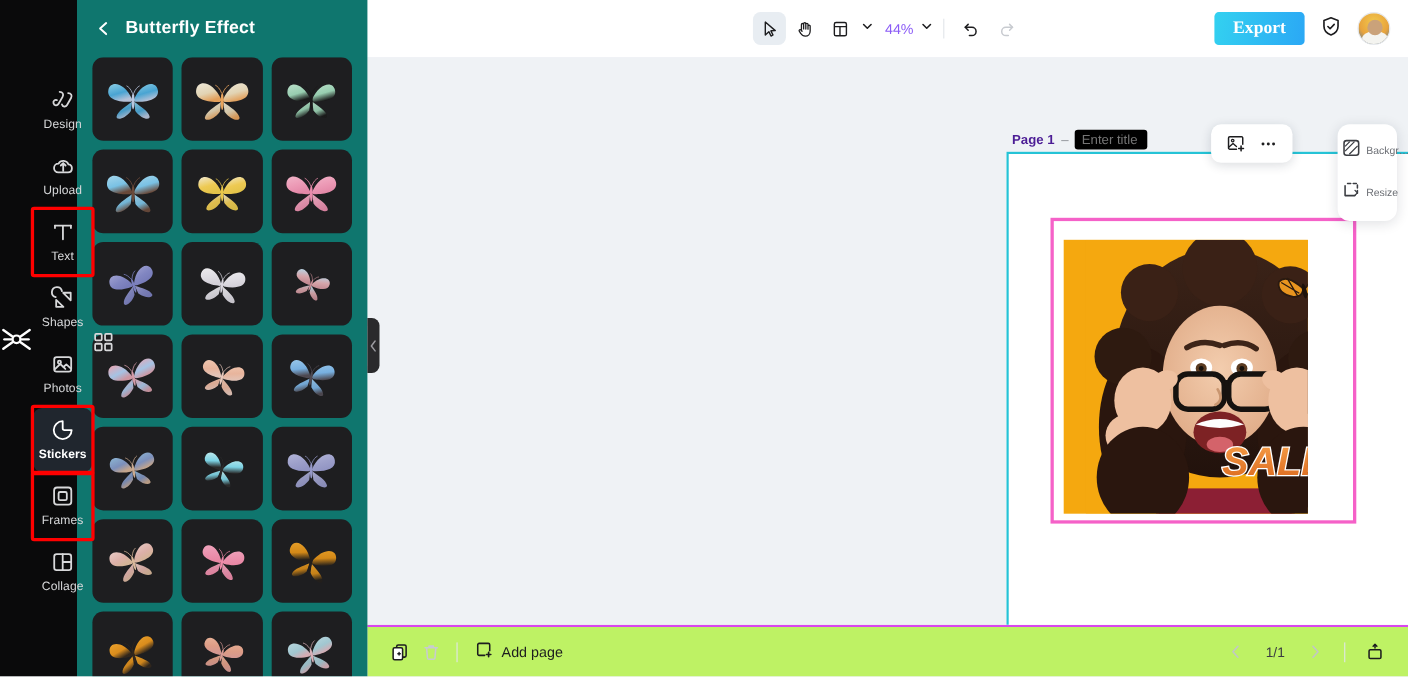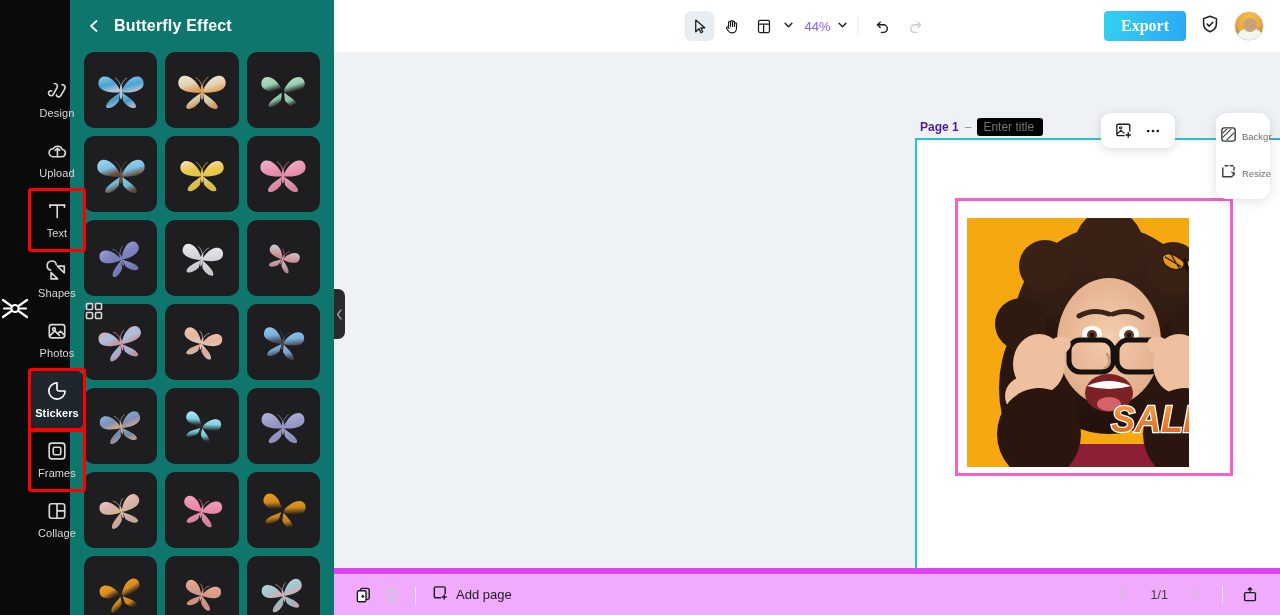--- a/index.html
+++ b/index.html
@@ -226,22 +226,22 @@
     display: flex; flex-direction: column; align-items: center; gap: 8px;
   }
   .rp-item {
     width: 48px; display: flex; align-items: center;
     gap: 4px; cursor: pointer; padding: 3px 0;
   }
   .rp-label { font-size: 9.5px; color: #6a6d73; line-height: 11px; }
 
   
   .bottombar {
-    height: 47px; background: #f0abfc;
-    border-top: 6px solid #d946ef;
+    height: 47px; background: #bef264;
+    border-top: 2px solid #d946ef;
     display: flex; align-items: center; padding: 0 16px;
     flex: 0 0 47px;
   }
   .bb-btn {
     width: 28px; height: 28px; border-radius: 6px;
     display: flex; align-items: center; justify-content: center; cursor: pointer;
   }
   .bb-addpage {
     display: flex; align-items: center; gap: 7px;
     font-size: 13px; color: #1d1d1f; cursor: pointer; padding: 0 6px;

